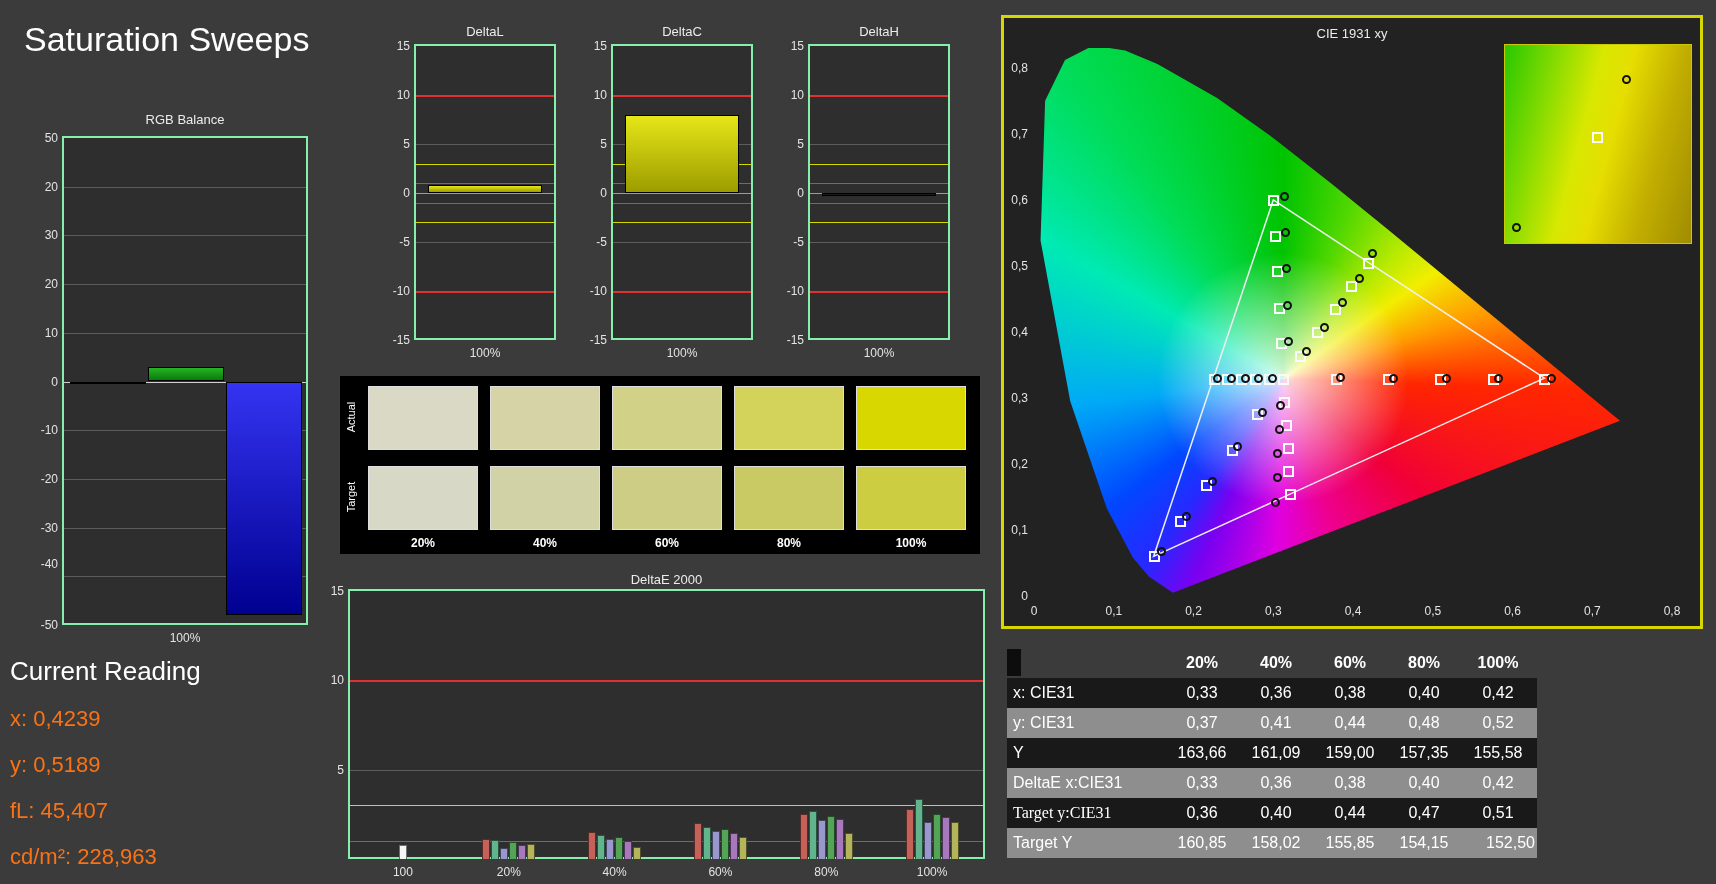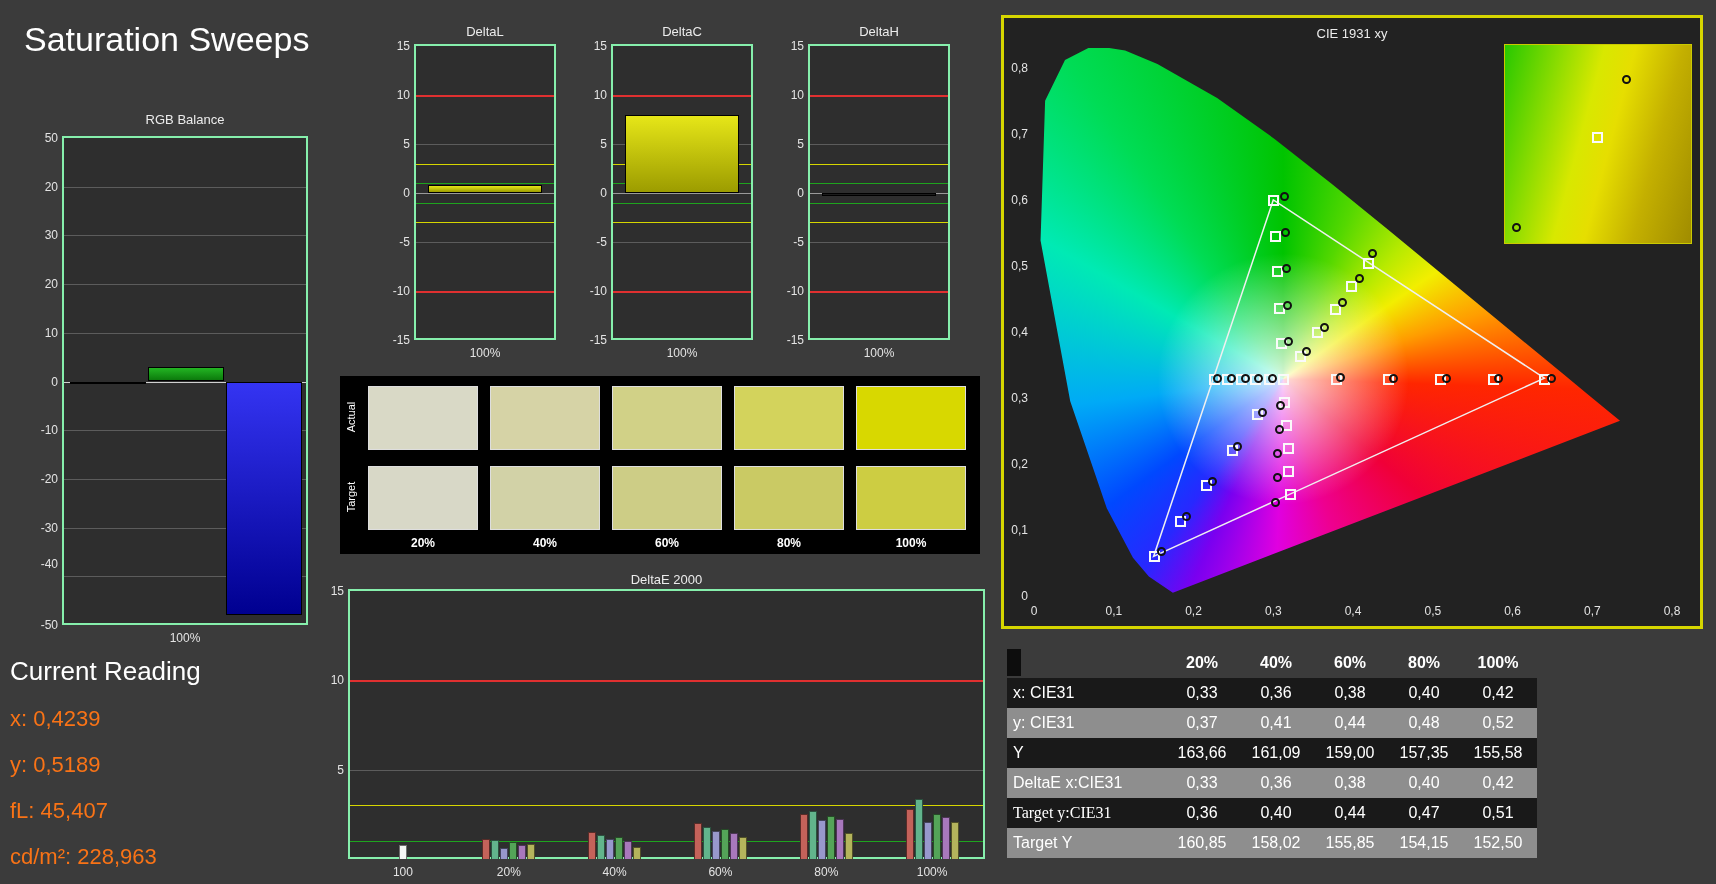--- a/index.html
+++ b/index.html
@@ -395,21 +395,21 @@
           <div class="tcell" style="width: 74px;">0,44</div>
           <div class="tcell" style="width: 74px;">0,47</div>
           <div class="tcell" style="width: 74px;">0,51</div>
         </div>
         <div class="trow shaded">
           <div class="tcell tlabel" style="width: 158px;">Target Y</div>
           <div class="tcell" style="width: 74px;">160,85</div>
           <div class="tcell" style="width: 74px;">158,02</div>
           <div class="tcell" style="width: 74px;">155,85</div>
           <div class="tcell" style="width: 74px;">154,15</div>
-          <div class="tcell" style="width: 74px;">152,50</div>
+          <div class="tcell" style="width: 74px; text-align: right;">152,50</div>
         </div>
       </div>
   </section>
 
   <section id="reading-panel">
     <div id="reading-heading">Current Reading</div>
     <div class="reading-line" id="read-0">x: 0,4239</div>
     <div class="reading-line" id="read-1">y: 0,5189</div>
     <div class="reading-line" id="read-2">fL: 45,407</div>
     <div class="reading-line" id="read-3">cd/m²: 228,963</div>

